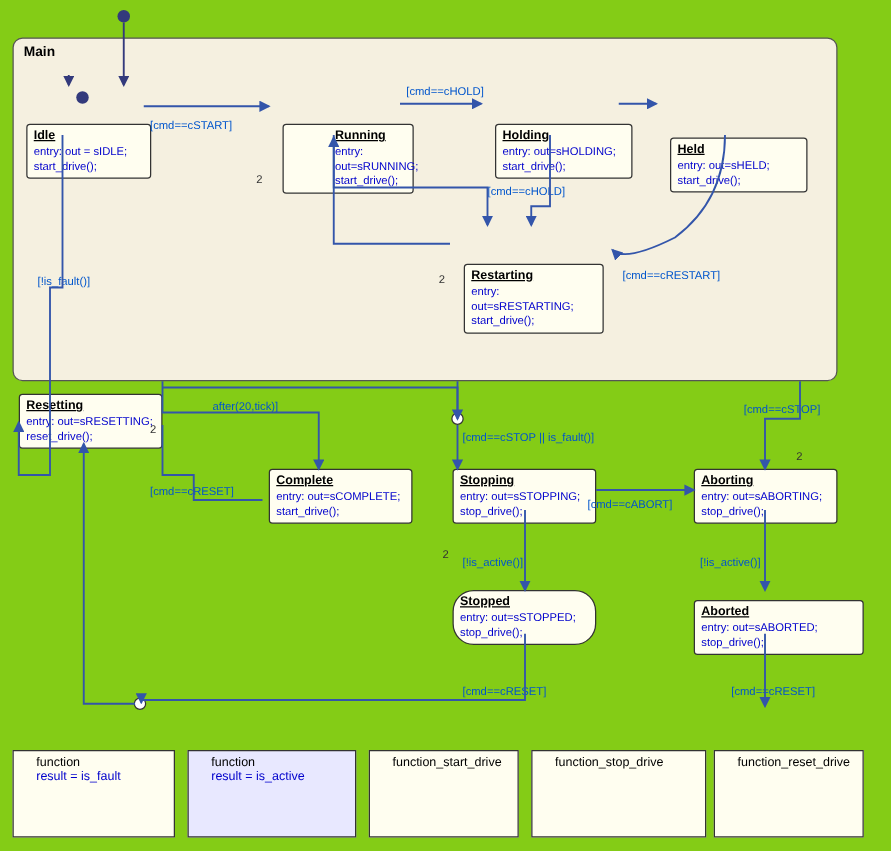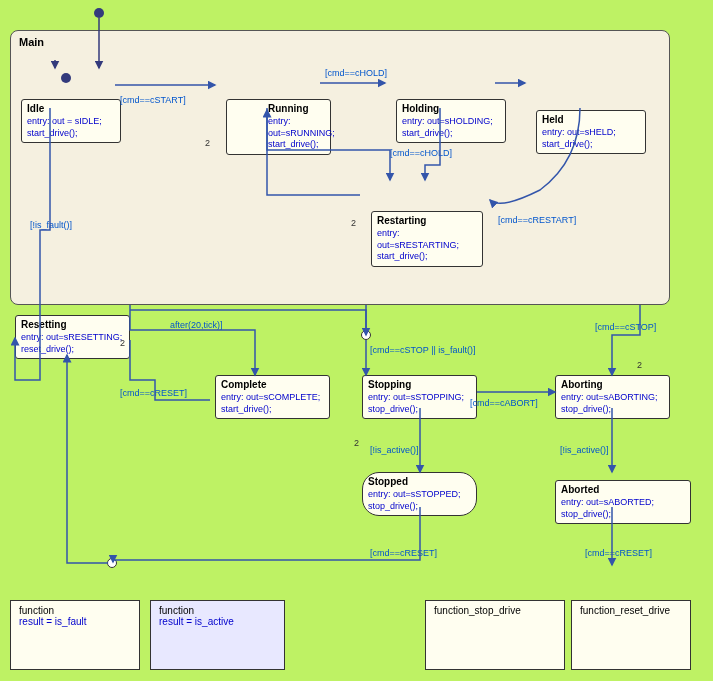--- a/index.html
+++ b/index.html
@@ -9,51 +9,52 @@
       font-size: 11px;
       width: 713px;
       height: 681px;
       overflow: hidden;
       position: relative;
     }
 
     .diagram-container {
       width: 713px;
       height: 681px;
-      background: #bef264;
+      background: #84cc16;
       position: relative;
     }
 
     .state-box {
       position: absolute;
       background: #fffef0;
       border: 1.5px solid #333;
       border-radius: 3px;
       padding: 3px 5px;
       font-size: 10px;
     }
 
     .state-box .state-name {
       font-weight: bold;
       color: #000;
       font-size: 10px;
       margin-bottom: 2px;
+      text-decoration: underline;
     }
 
     .state-box .state-entry {
       color: #0000cc;
       font-size: 9px;
       line-height: 1.3;
     }
 
     .function-box {
       position: absolute;
       background: #fffef0;
       border: 1.5px solid #333;
-      padding: 4px 8px;
+      padding: 4px 18px;
       font-size: 10px;
     }
 
     .function-box .fn-keyword {
       color: #000;
       font-weight: normal;
     }
 
     .function-box .fn-result {
       color: #0000cc;
@@ -272,20 +273,23 @@
   <div class="function-box" style="left:10px; top:600px; width:130px; height:70px;">
     <div class="fn-keyword">function</div>
     <div class="fn-result">result = is_fault</div>
   </div>
 
   <div class="function-box function-box-active" style="left:150px; top:600px; width:135px; height:70px;">
     <div class="fn-keyword">function</div>
     <div class="fn-result">result = is_active</div>
   </div>
 
+  <div class="function-box" style="left:295px; top:600px; width:120px; height:70px;">
+    <div class="fn-keyword">function_start_drive</div>
+  </div>
 
   <div class="function-box" style="left:425px; top:600px; width:140px; height:70px;">
     <div class="fn-keyword">function_stop_drive</div>
   </div>
 
   <div class="function-box" style="left:571px; top:600px; width:120px; height:70px;">
     <div class="fn-keyword">function_reset_drive</div>
   </div>
 
 </div>

